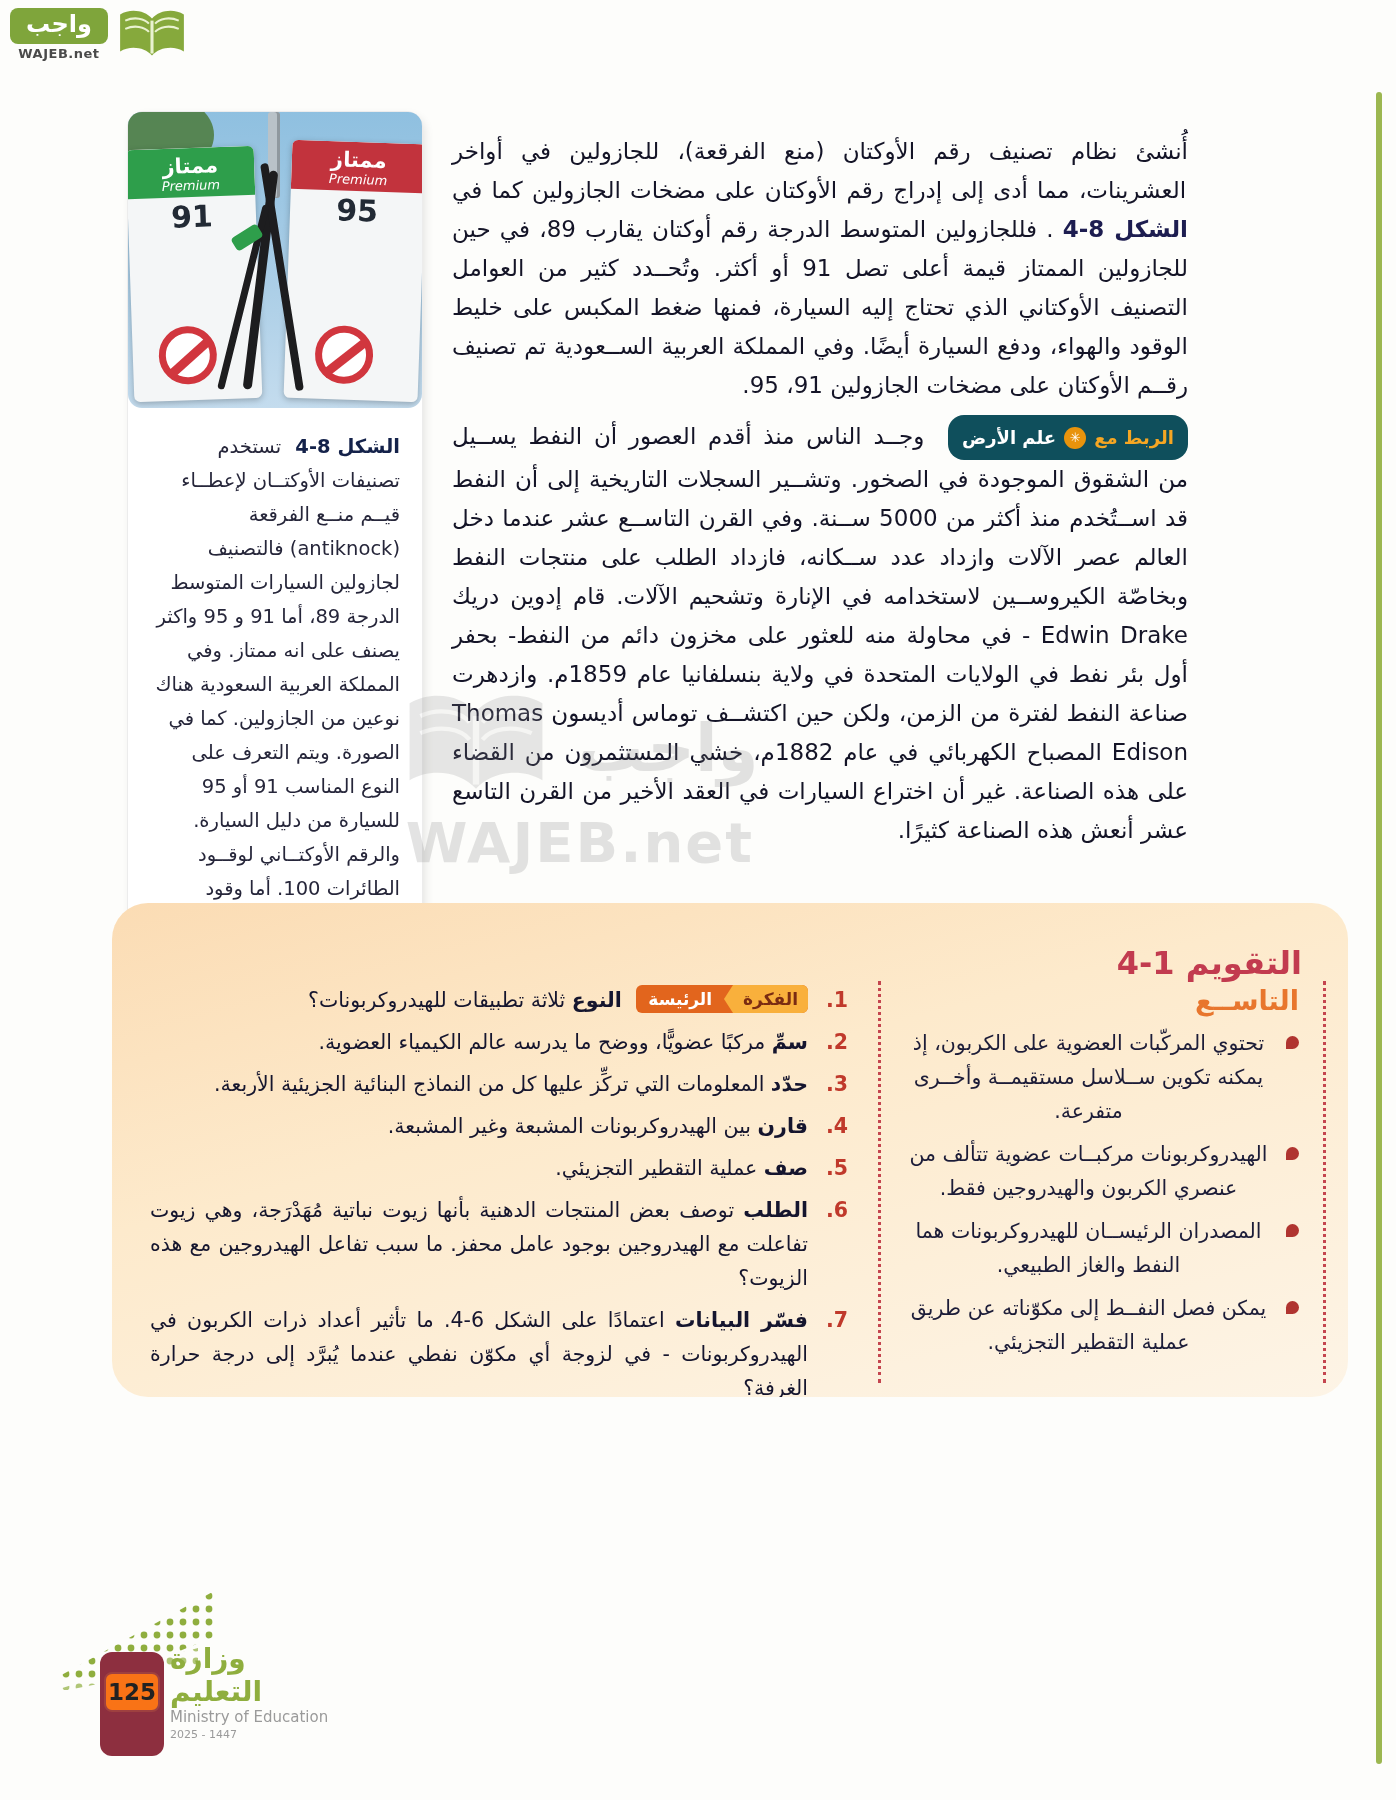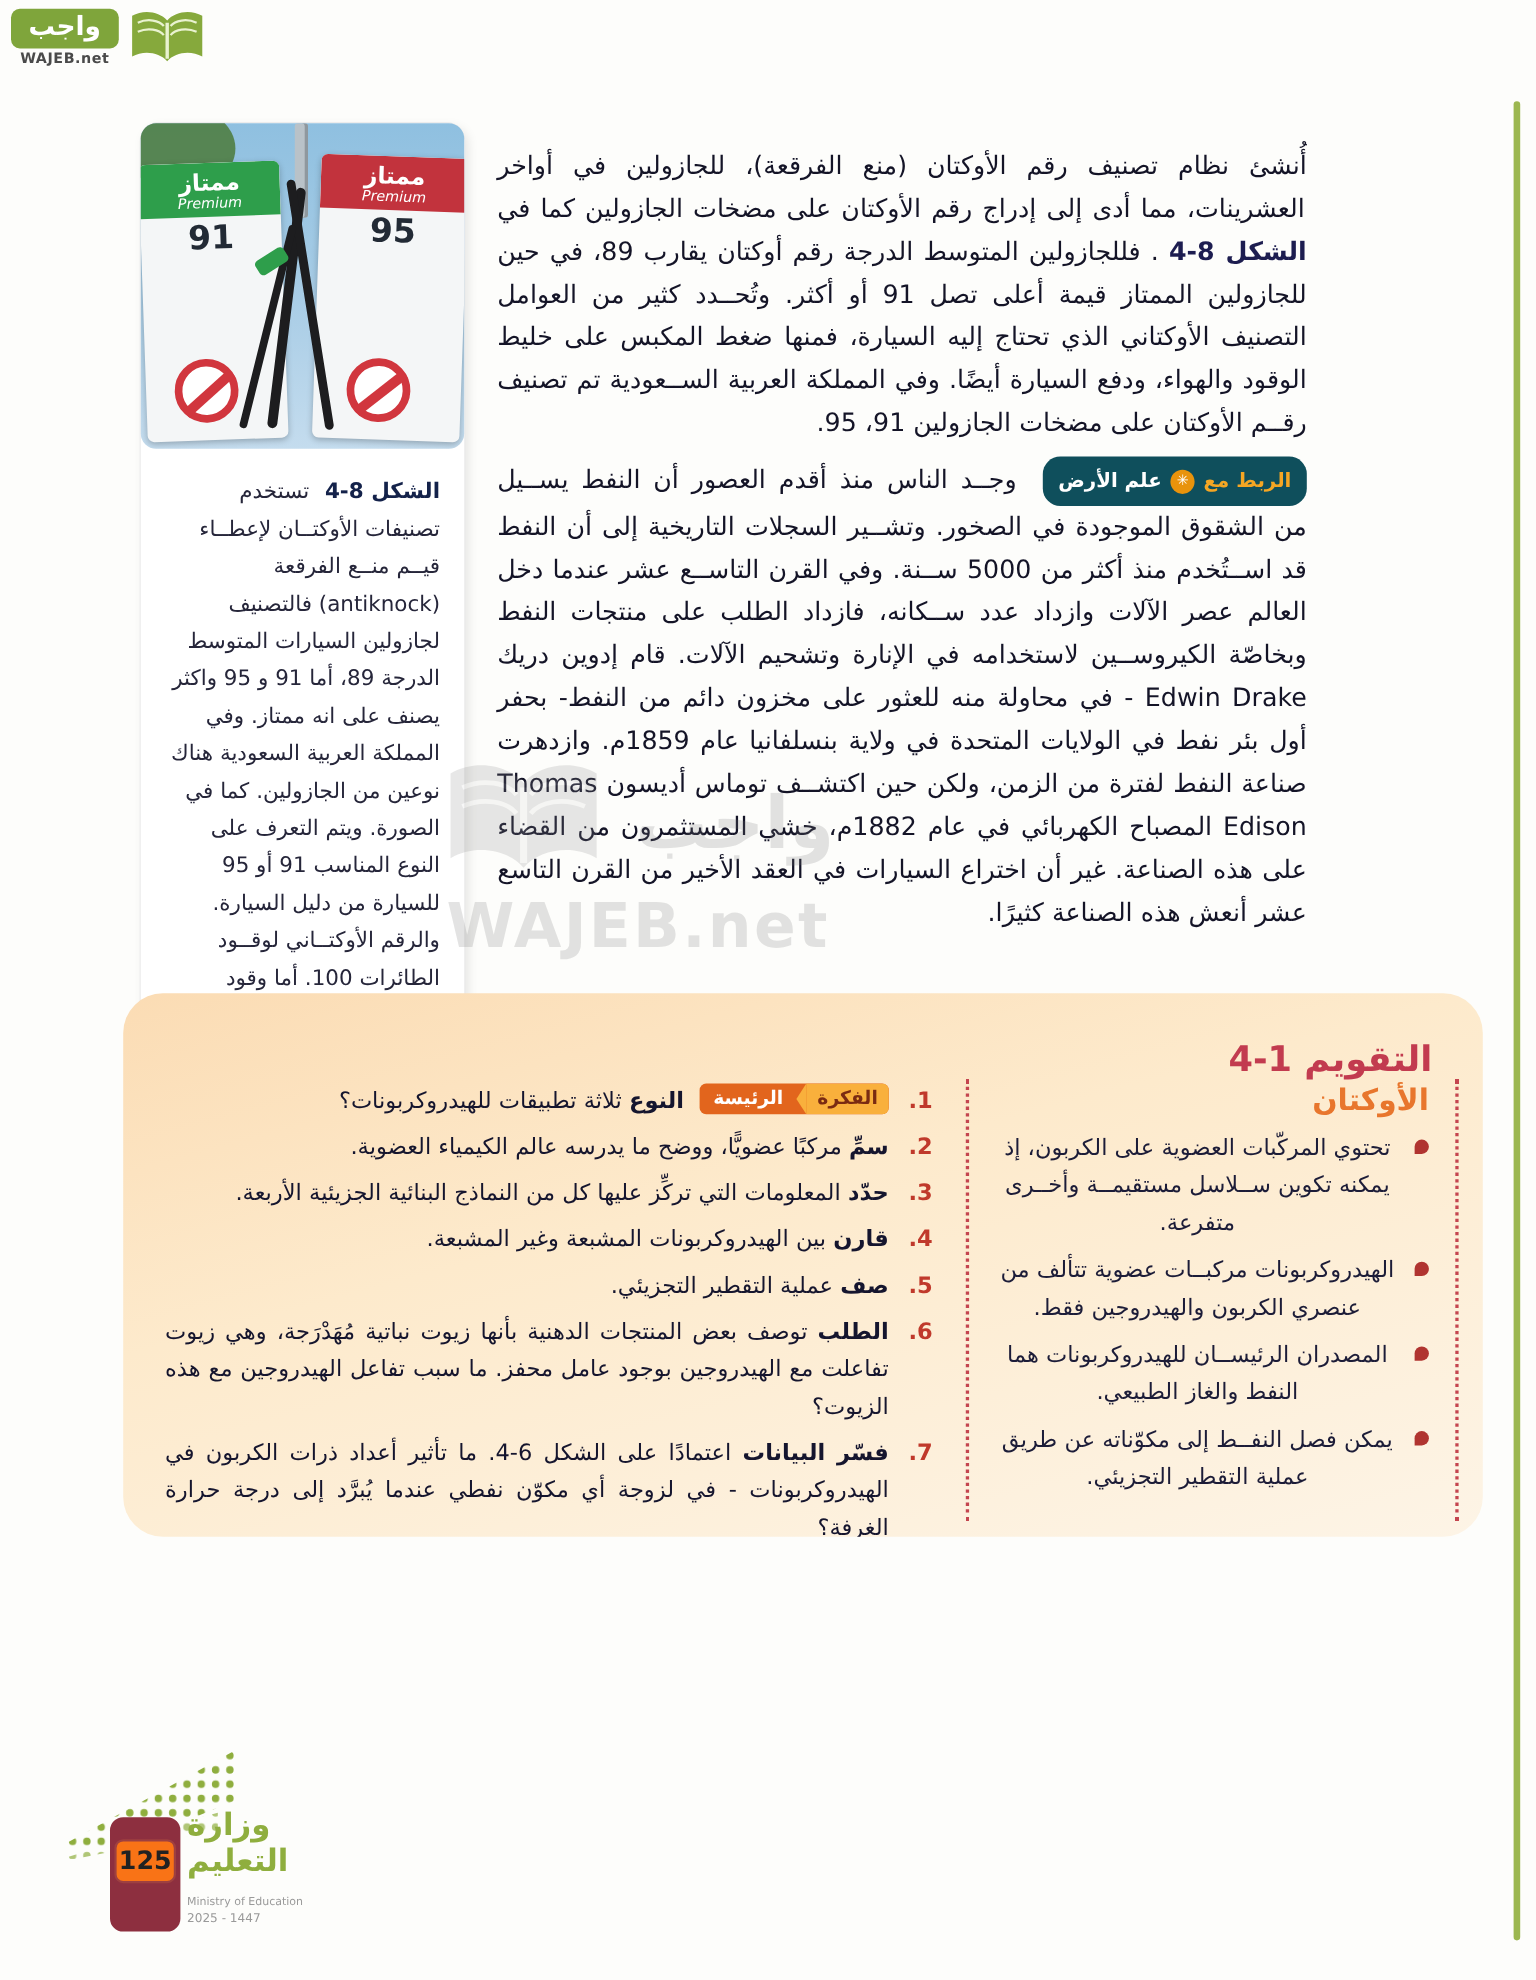--- a/index.html
+++ b/index.html
@@ -102,21 +102,21 @@
 
   
   .moe-dots{position:absolute;left:48px;top:1578px;}
   .bookmark{position:absolute;left:100px;top:1652px;width:64px;height:104px;background:#8d2f3f;
             border-radius:12px;}
   .page-num{position:absolute;left:104px;top:1672px;width:56px;height:40px;background:#f97316;
             border:2px solid #9e4040;border-radius:8px;display:flex;align-items:center;
             justify-content:center;font-size:23px;font-weight:bold;color:#222;}
   .moe-text{position:absolute;left:170px;top:1642px;width:170px;}
   .moe-ar{font-size:28px;font-weight:bold;color:#8fae3e;direction:rtl;text-align:left;}
-  .moe-en{font-size:10px;color:#9a9a9a;margin-top:16px;}
+  .moe-en{font-size:15px;color:#9a9a9a;margin-top:0;}
   .moe-yr{font-size:11px;color:#9a9a9a;margin-top:2px;}
 </style>
 </head>
 <body>
 
 <div class="page">
 
   <div class="edge-line"></div>
 
   <header class="wajeb-logo">
@@ -192,21 +192,21 @@
       </span>
     </div>
     <div class="wm-net">WAJEB.net</div>
   </div>
 
   <section class="assessment">
     <h2 class="assess-title">التقويم 1-4</h2>
     <div class="assess-body">
 
       <div class="summary">
-        <div class="summary-title">الأوكتان</div>
+        <div class="summary-title">التاســع</div>
         <div class="summary-item">
           <span class="s-dot"></span>
           <span>تحتوي المركّبات العضوية على الكربون، إذ يمكنه تكوين ســلاسل مستقيمــة وأخــرى متفرعة.</span>
         </div>
         <div class="summary-item">
           <span class="s-dot"></span>
           <span>الهيدروكربونات مركبــات عضوية تتألف من عنصري الكربون والهيدروجين فقط.</span>
         </div>
         <div class="summary-item">
           <span class="s-dot"></span>

